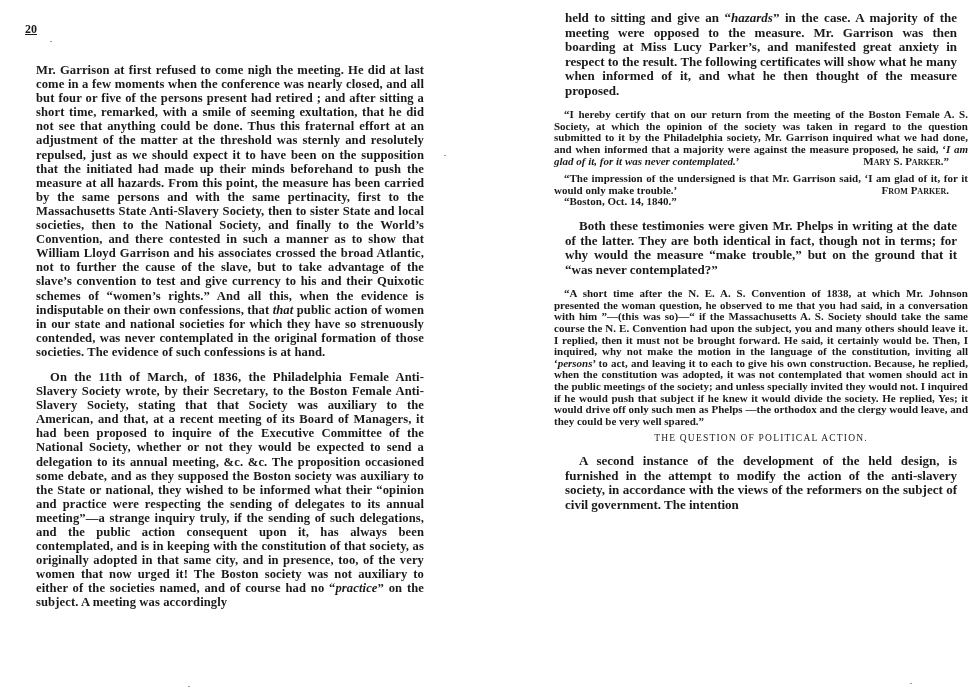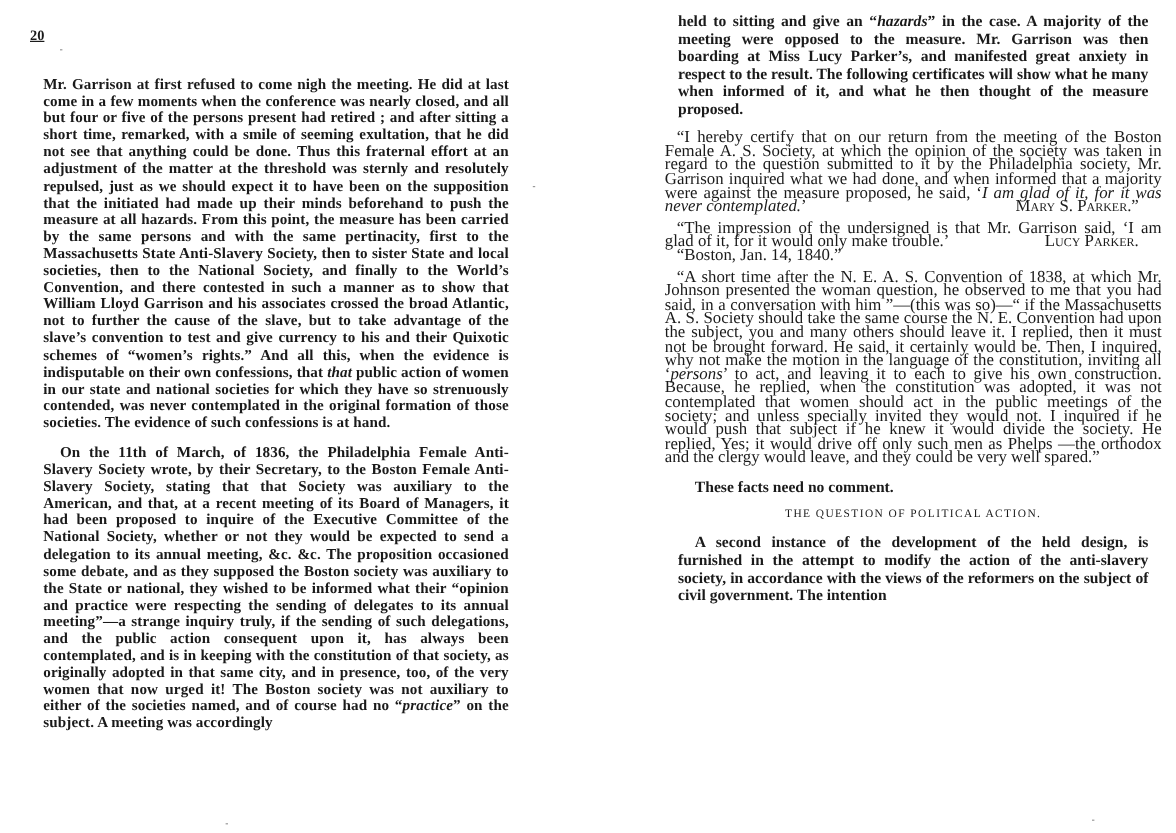--- a/index.html
+++ b/index.html
@@ -7,21 +7,21 @@
          font-family: "Liberation Serif", "DejaVu Serif", serif; }
   .page { position: absolute; top: 0; }
   .page-left { left: 25px; width: 410px; }
   .page-right { left: 554px; width: 414px; }
   .pnum { font-weight: bold; font-size: 12px; margin-top: 22px; height: 30px; text-decoration: underline; }
   .page-left .pnum { padding-left: 0; }
   .body-p { font-size: 13px; line-height: 14.55px; text-align: justify; margin: 11px; }
   .page-left .body-p { font-size: 12.6px; line-height: 14.1px; }
   .page-left .body-p.first { font-weight: bold; letter-spacing: 0.1px; }
   .indent { text-indent: 14px; }
-  .quote { font-size: 14px; line-height: 11.6px; text-align: justify; margin: 6px 0 6px 0; font-weight: normal; }
+  .quote { font-size: 11px; line-height: 11.6px; text-align: justify; margin: 6px 0 6px 0; font-weight: bold; }
   .quote .qi { text-indent: 10px; display: block; }
   .sig { font-variant: small-caps; float: right; margin-right: 19px; }
   .heading { text-align: center; font-size: 9.5px; letter-spacing: 1.2px; text-transform: uppercase; margin: 3px 0 4px; }
   .page-right .body-p { font-weight: bold; }
   i { font-style: italic; }
   .fleck { position: absolute; width: 2px; height: 1px; background: #999; }
 </style>
 </head>
 <body>
 
@@ -33,30 +33,30 @@
 
 <div class="page page-right">
   <p class="body-p"><span>held to sitting and give an “</span><i>hazards</i><span>” in the case.  A majority of the meeting were opposed to the measure.  Mr. Garrison was then boarding at Miss Lucy Parker’s, and manifested great anxiety in respect to the result.  The following certificates will show what he many when informed of it, and what he then thought of the measure proposed.</span></p>
 
   <div class="quote">
     <span class="qi"><span>“I hereby certify that on our return from the meeting of the Boston Female A. S. Society, at which the opinion of the society was taken in regard to the question submitted to it by the Philadelphia society, Mr. Garrison inquired what we had done, and when informed that a majority were against the measure proposed, he said, ‘</span><i>I am glad of it, for it was never contemplated.</i><span>’</span><span class="sig">Mary S. Parker.”</span></span>
   </div>
 
 
   <div class="quote">
-    <span class="qi"><span>“The impression of the undersigned is that Mr. Garrison said, ‘I am glad of it, for it would only make trouble.’</span><span class="sig">Lucy Parker.</span></span>
-    <span class="qi">“Boston, Jan. 14, 1840.”</span>
+    <span class="qi"><span>“The impression of the undersigned is that Mr. Garrison said, ‘I am glad of it, for it would only make trouble.’</span><span class="sig">From Parker.</span></span>
+    <span class="qi">“Boston, Oct. 14, 1840.”</span>
   </div>
 
+  <p class="body-p indent">Both these testimonies were given Mr. Phelps in writing at the date of the latter.  They are both identical in fact, though not in terms;  for why would the measure “make trouble,” but on the ground that it “was never contemplated?”</p>
 
   <div class="quote">
     <span class="qi"><span>“A short time after the N. E. A. S. Convention of 1838, at which Mr. Johnson presented the woman question, he observed to me that you had said, in a conversation with him ”—(this was so)—“ if the Massachusetts A. S. Society should take the same course the N. E. Convention had upon the subject, you and many others should leave it.  I replied, then it must not be brought forward.  He said, it certainly would be.  Then, I inquired, why not make the motion in the language of the constitution, inviting all ‘</span><i>persons</i><span>’ to act, and leaving it to each to give his own construction.  Because, he replied, when the constitution was adopted, it was not contemplated that women should act in the public meetings of the society; and unless specially invited they would not.  I inquired if he would push that subject if he knew it would divide the society.  He replied, Yes;  it would drive off only such men as Phelps —the orthodox and the clergy would leave, and they could be very well spared.”</span></span>
   </div>
 
-  <p class="body-p indent">These facts need no comment.</p>
   <div class="heading">The question of political action.</div>
   <p class="body-p indent">A second instance of the development of the held design, is furnished in the attempt to modify the action of the anti-slavery society, in accordance with the views of the reformers on the subject of civil government.  The intention</p>
 </div>
 
 <div class="fleck" style="left:50px;top:41px;"></div>
 <div class="fleck" style="left:444px;top:155px;"></div>
 <div class="fleck" style="left:188px;top:686px;"></div>
 <div class="fleck" style="left:910px;top:683px;"></div>
 
 </body></html>

